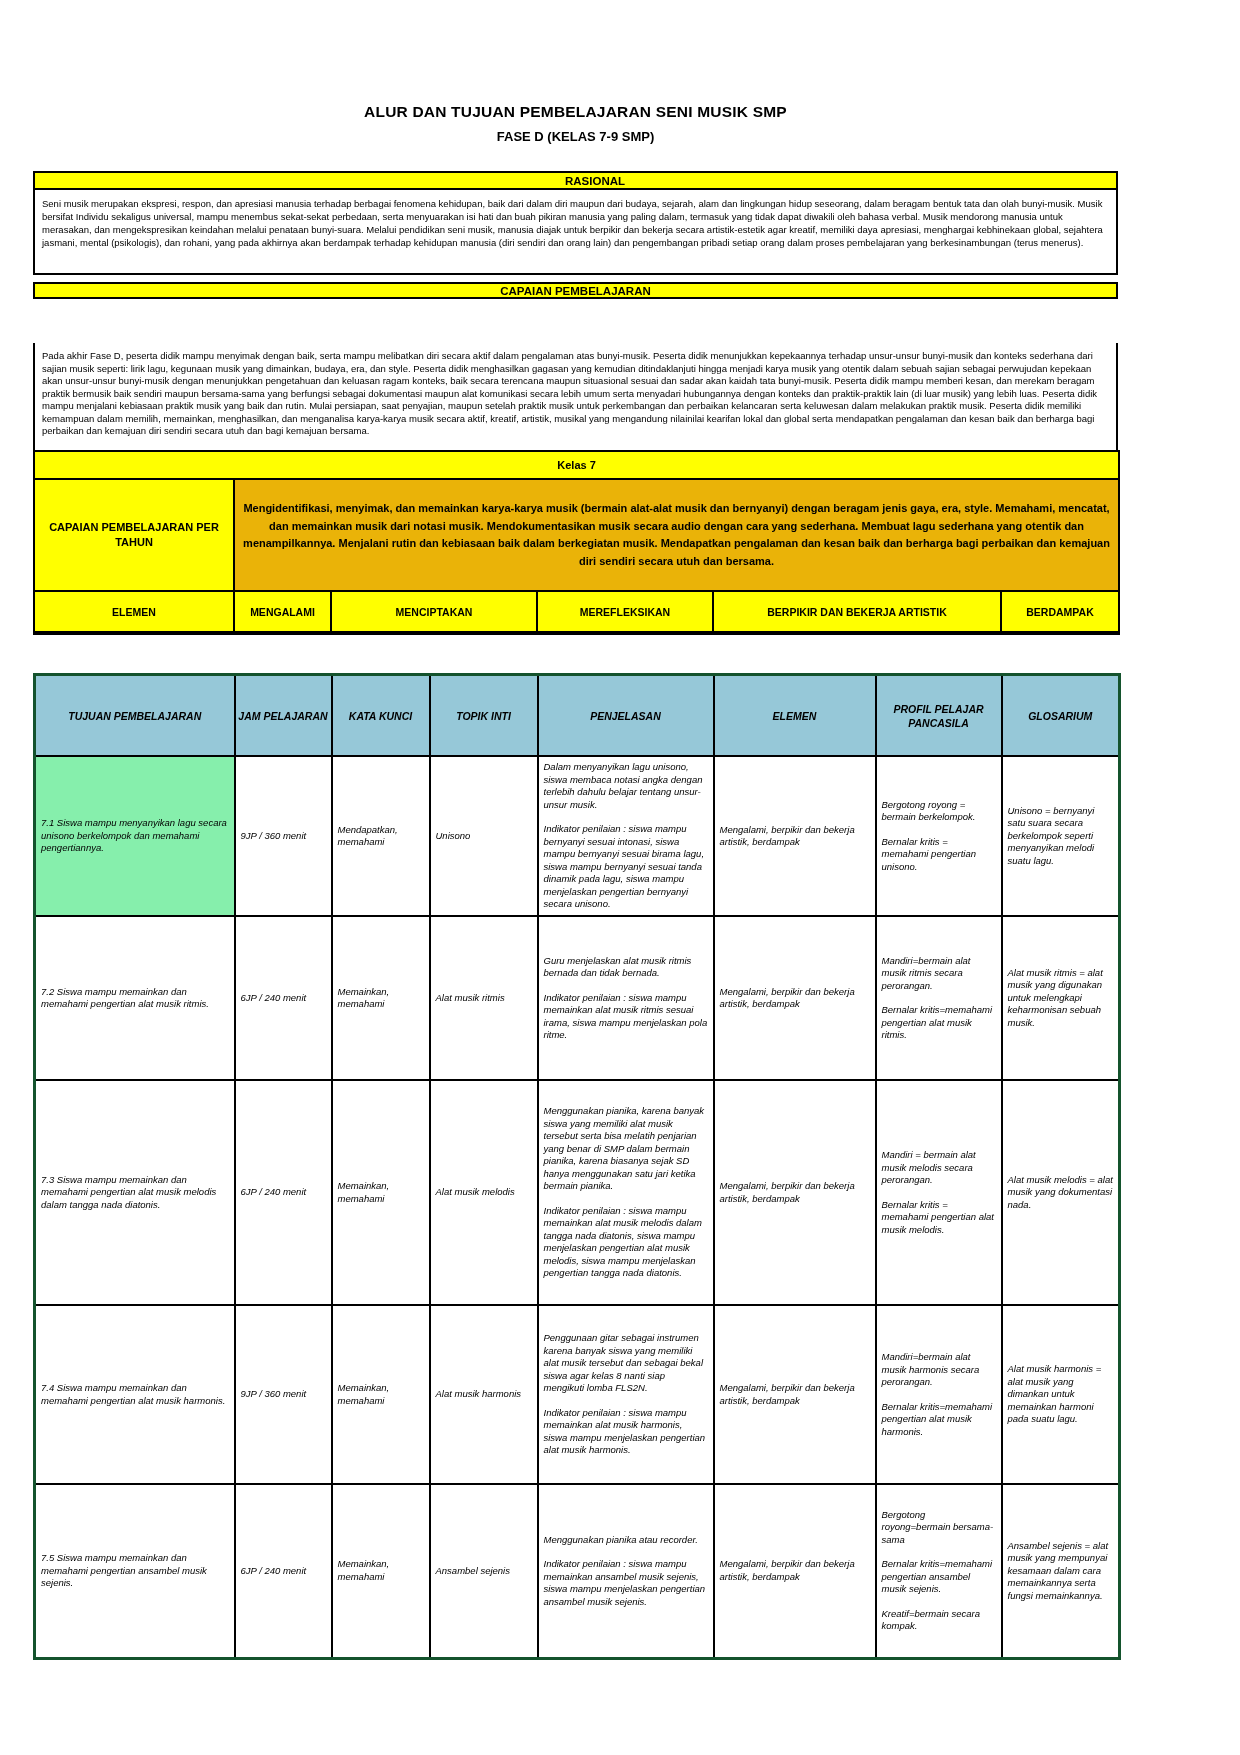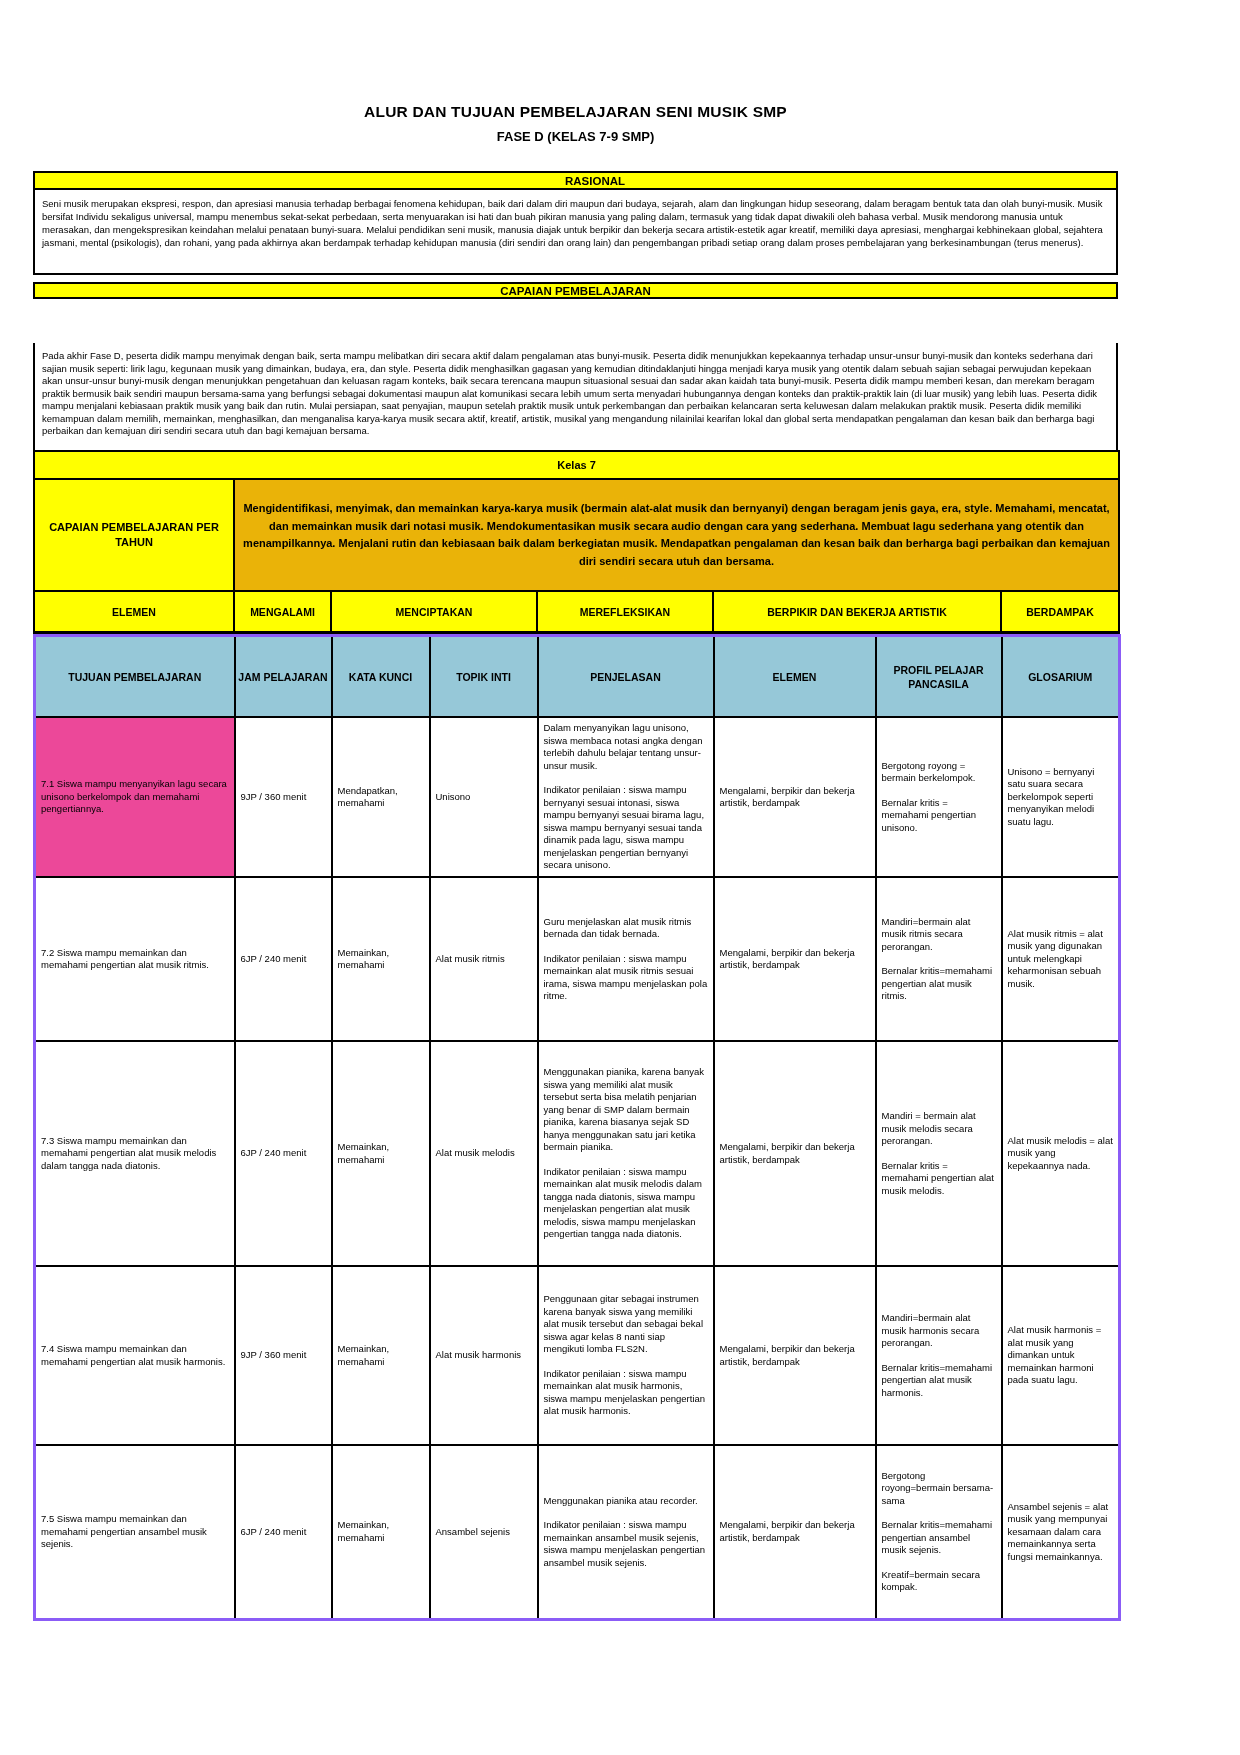--- a/index.html
+++ b/index.html
@@ -29,25 +29,25 @@
 
   .kelas7{position:absolute;top:450px;left:0;width:1085px;border:2px solid #000;}
   .kelas7 .k7-head{background:#FFFF00;text-align:center;font-weight:bold;font-size:11px;height:28px;}
   .kelas7 .k7-label{background:#FFFF00;text-align:center;font-weight:bold;font-size:11px;
                     height:92px;line-height:15px;}
   .kelas7 .k7-text{background:#eab308;font-weight:bold;font-size:11px;line-height:17.5px;
                    padding:20px 8px;text-align:center;vertical-align:middle;}
   .kelas7 .k7-elemen td{background:#FFFF00;text-align:center;font-weight:bold;font-size:10.5px;height:42px;}
   .k7-bottom td{border-bottom:4px solid #000;}
 
-  .main{position:absolute;top:634px;left:0;width:1085px;border:3px solid #8b5cf6;}
+  .main{position:absolute;top:673px;left:0;width:1085px;border:3px solid #14532d;font-style:italic;}
   .main th{border:2px solid #000;background:#96C8D8;font-size:10.5px;font-weight:bold;
            text-align:center;height:75px;line-height:14px;padding:2px;}
   .main td{font-size:9.5px;line-height:12.5px;padding:4px 5px;vertical-align:middle;text-align:left;}
-  .main .hl{background:#ec4899;}
+  .main .hl{background:#86efac;}
   .para{margin:0 0 12px 0;}
   .para:last-child{margin-bottom:0;}
   .r0 td{height:160px;} .r1 td{height:164px;} .r2 td{height:225px;}
   .r3 td{height:179px;} .r4 td{height:174px;}
 </style>
 </head>
 <body>
 
 <div class="page">
   <div class="content">
@@ -153,21 +153,21 @@
         <td>Alat musik melodis</td>
         <td>
           <div class="para">Menggunakan pianika, karena banyak siswa yang memiliki alat musik tersebut serta bisa melatih penjarian yang benar di SMP dalam bermain pianika, karena biasanya sejak SD hanya menggunakan satu jari ketika bermain pianika.</div>
           <div class="para">Indikator penilaian : siswa mampu memainkan alat musik melodis dalam tangga nada diatonis, siswa mampu menjelaskan pengertian alat musik melodis, siswa mampu menjelaskan pengertian tangga nada diatonis.</div>
         </td>
         <td>Mengalami, berpikir dan bekerja artistik, berdampak</td>
         <td>
           <div class="para">Mandiri = bermain alat musik melodis secara perorangan.</div>
           <div class="para">Bernalar kritis = memahami pengertian alat musik melodis.</div>
         </td>
-        <td>Alat musik melodis = alat musik yang kepekaannya nada.</td>
+        <td>Alat musik melodis = alat musik yang dokumentasi nada.</td>
       </tr>
 
       <tr class="r3">
         <td>7.4 Siswa mampu memainkan dan memahami pengertian alat musik harmonis.</td>
         <td>9JP / 360 menit</td>
         <td>Memainkan, memahami</td>
         <td>Alat musik harmonis</td>
         <td>
           <div class="para">Penggunaan gitar sebagai instrumen karena banyak siswa yang memiliki alat musik tersebut dan sebagai bekal siswa agar kelas 8 nanti siap mengikuti lomba FLS2N.</div>
           <div class="para">Indikator penilaian : siswa mampu memainkan alat musik harmonis, siswa mampu menjelaskan pengertian alat musik harmonis.</div>

